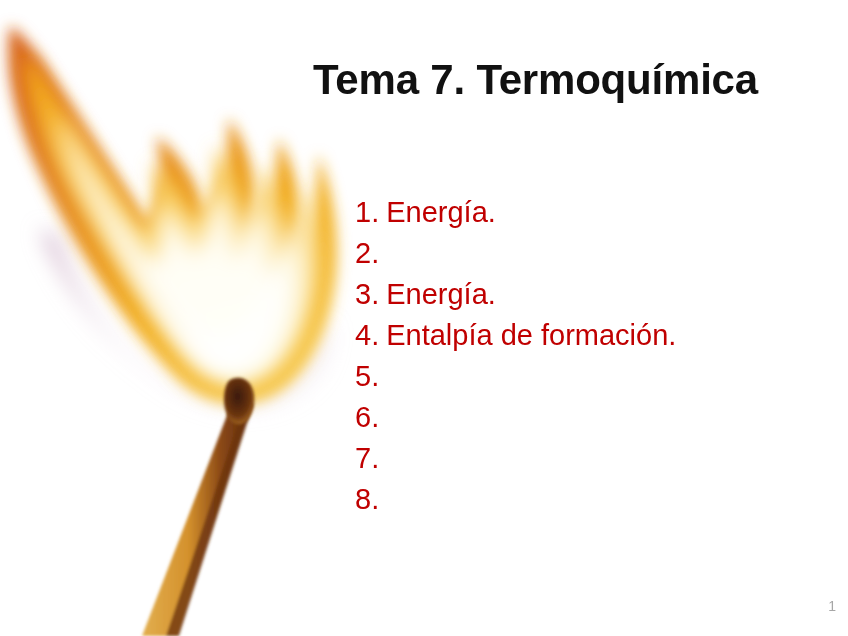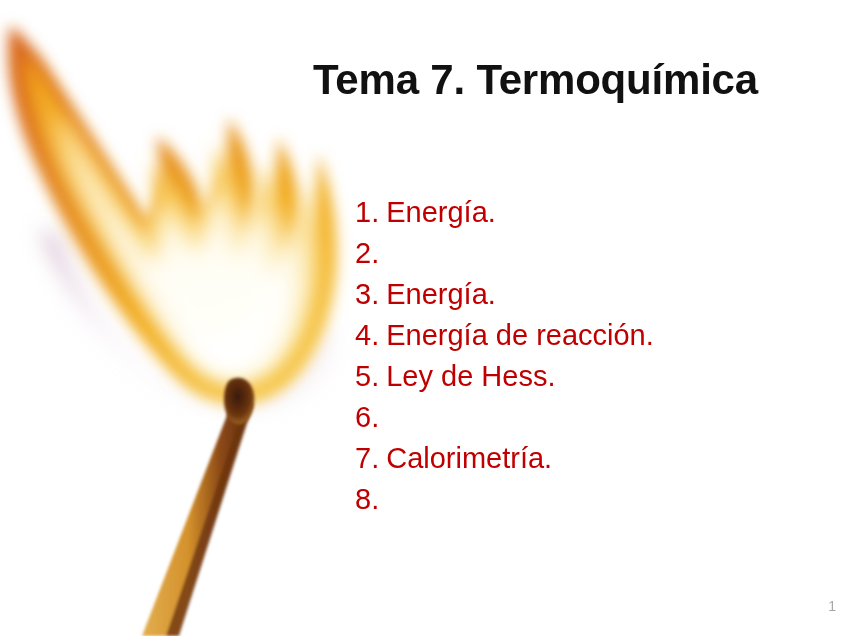--- a/index.html
+++ b/index.html
@@ -255,35 +255,33 @@
       <span class="outline-num">2.</span>
     </div>
 
     <div class="outline-row">
       <span class="outline-num">3.</span>
       <span class="outline-text">Energía.</span>
     </div>
 
     <div class="outline-row">
       <span class="outline-num">4.</span>
-      <span class="outline-text">Energía de reacción.</span>
+      <span class="outline-text">Entalpía de formación.</span>
     </div>
 
     <div class="outline-row">
       <span class="outline-num">5.</span>
-      <span class="outline-text">Ley de Hess.</span>
     </div>
 
     <div class="outline-row">
       <span class="outline-num">6.</span>
     </div>
 
     <div class="outline-row">
       <span class="outline-num">7.</span>
-      <span class="outline-text">Calorimetría.</span>
     </div>
 
     <div class="outline-row">
       <span class="outline-num">8.</span>
     </div>
 
   </div>
 
   <div id="slide-number">1</div>
 

